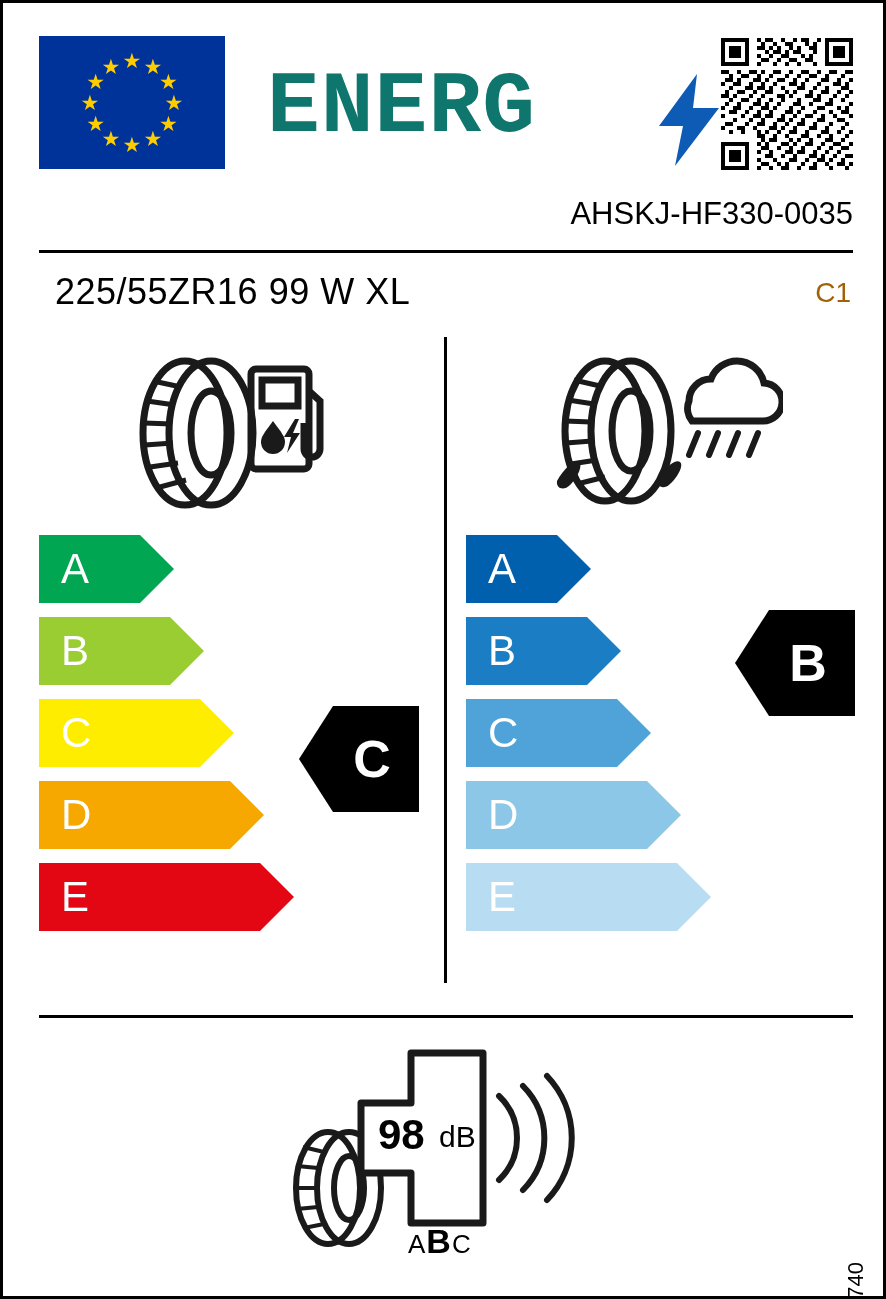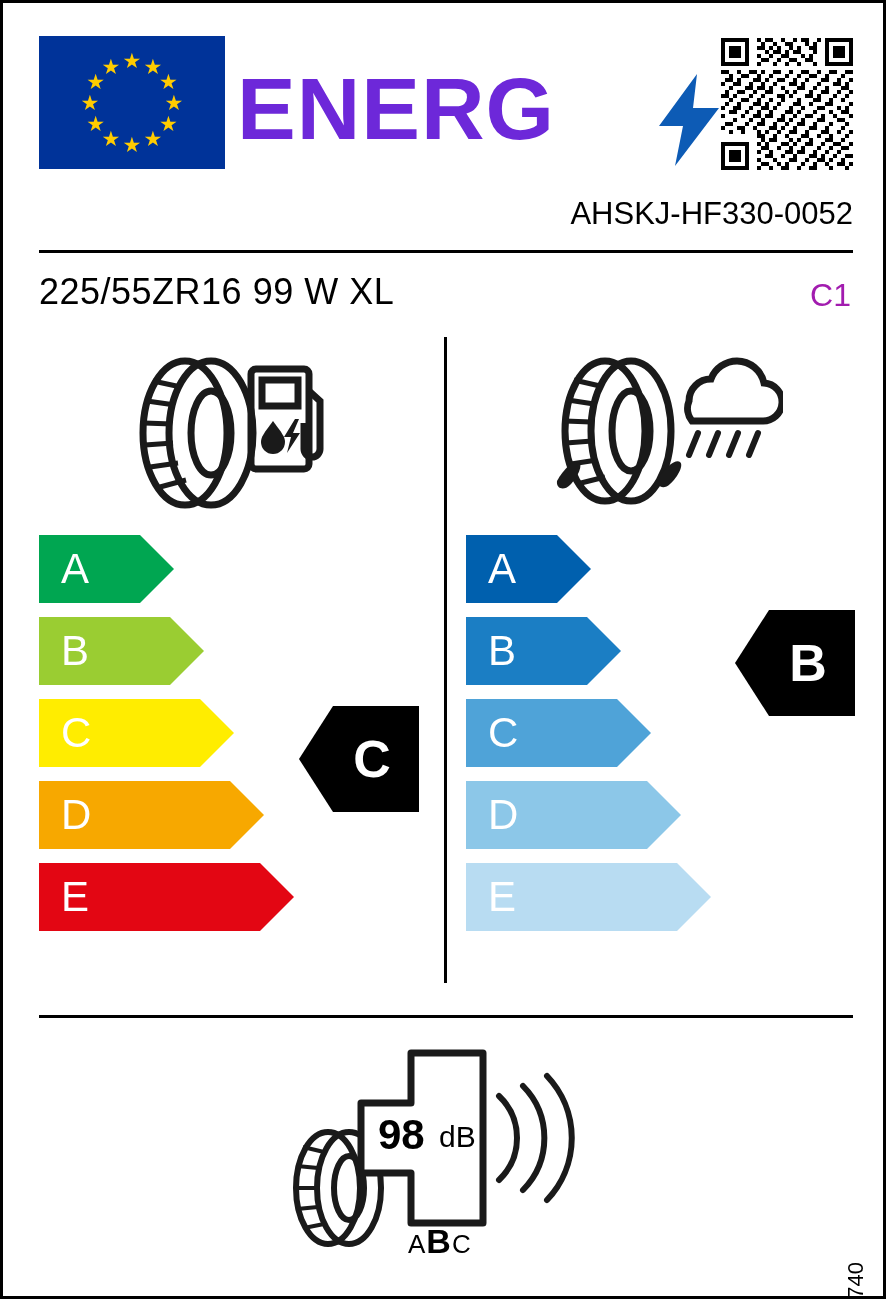--- a/index.html
+++ b/index.html
@@ -41,27 +41,27 @@
     position: absolute;
     color: #FFCC00;
     font-size: 21px;
     line-height: 21px;
     width: 21px;
     height: 21px;
     text-align: center;
   }
   .energy-word {
     position: absolute;
-    left: 198px;
+    left: 228px;
     top: 22px;
     font-size: 88px;
     font-weight: bold;
     letter-spacing: 1px;
-    color: #6d28d9;
-    font-family: Liberation Sans, sans-serif;
+    color: #0f766e;
+    font-family: Liberation Mono, monospace;
   }
   .energy-bolt {
     position: absolute;
     left: 620px;
     top: 38px;
     width: 60px;
     height: 92px;
   }
   .qr {
     position: absolute;
@@ -109,32 +109,32 @@
   
   .size-row {
     position: absolute;
     left: 36px;
     top: 268px;
     width: 814px;
     height: 48px;
   }
   .tyre-size {
     position: absolute;
-    left: 0;
+    left: 16px;
     top: 0;
     font-size: 36px;
     color: #000;
     letter-spacing: 0.5px;
   }
   .tyre-class {
     position: absolute;
     right: 2px;
     top: 6px;
-    font-size: 32px;
-    color: #a21caf;
+    font-size: 28px;
+    color: #a16207;
   }
 
   
   .divider-v {
     position: absolute;
     left: 441px;
     top: 334px;
     width: 3px;
     height: 646px;
     background: #000;
@@ -544,21 +544,21 @@
           <rect x="15" y="32" width="2" height="1"></rect>
           <rect x="19" y="32" width="1" height="1"></rect>
           <rect x="22" y="32" width="2" height="1"></rect>
           <rect x="27" y="32" width="1" height="1"></rect>
           <rect x="31" y="32" width="1" height="1"></rect>
       </g>
     </svg>
   </div>
 
   <div class="brand-row">
-    <div class="model-code">AHSKJ-HF330-0052</div>
+    <div class="model-code">AHSKJ-HF330-0035</div>
   </div>
   <div class="rule rule-under-brand"></div>
 
   <div class="size-row">
     <div class="tyre-size">225/55ZR16 99 W XL</div>
     <div class="tyre-class">C1</div>
   </div>
 
   <div class="divider-v"></div>
 

